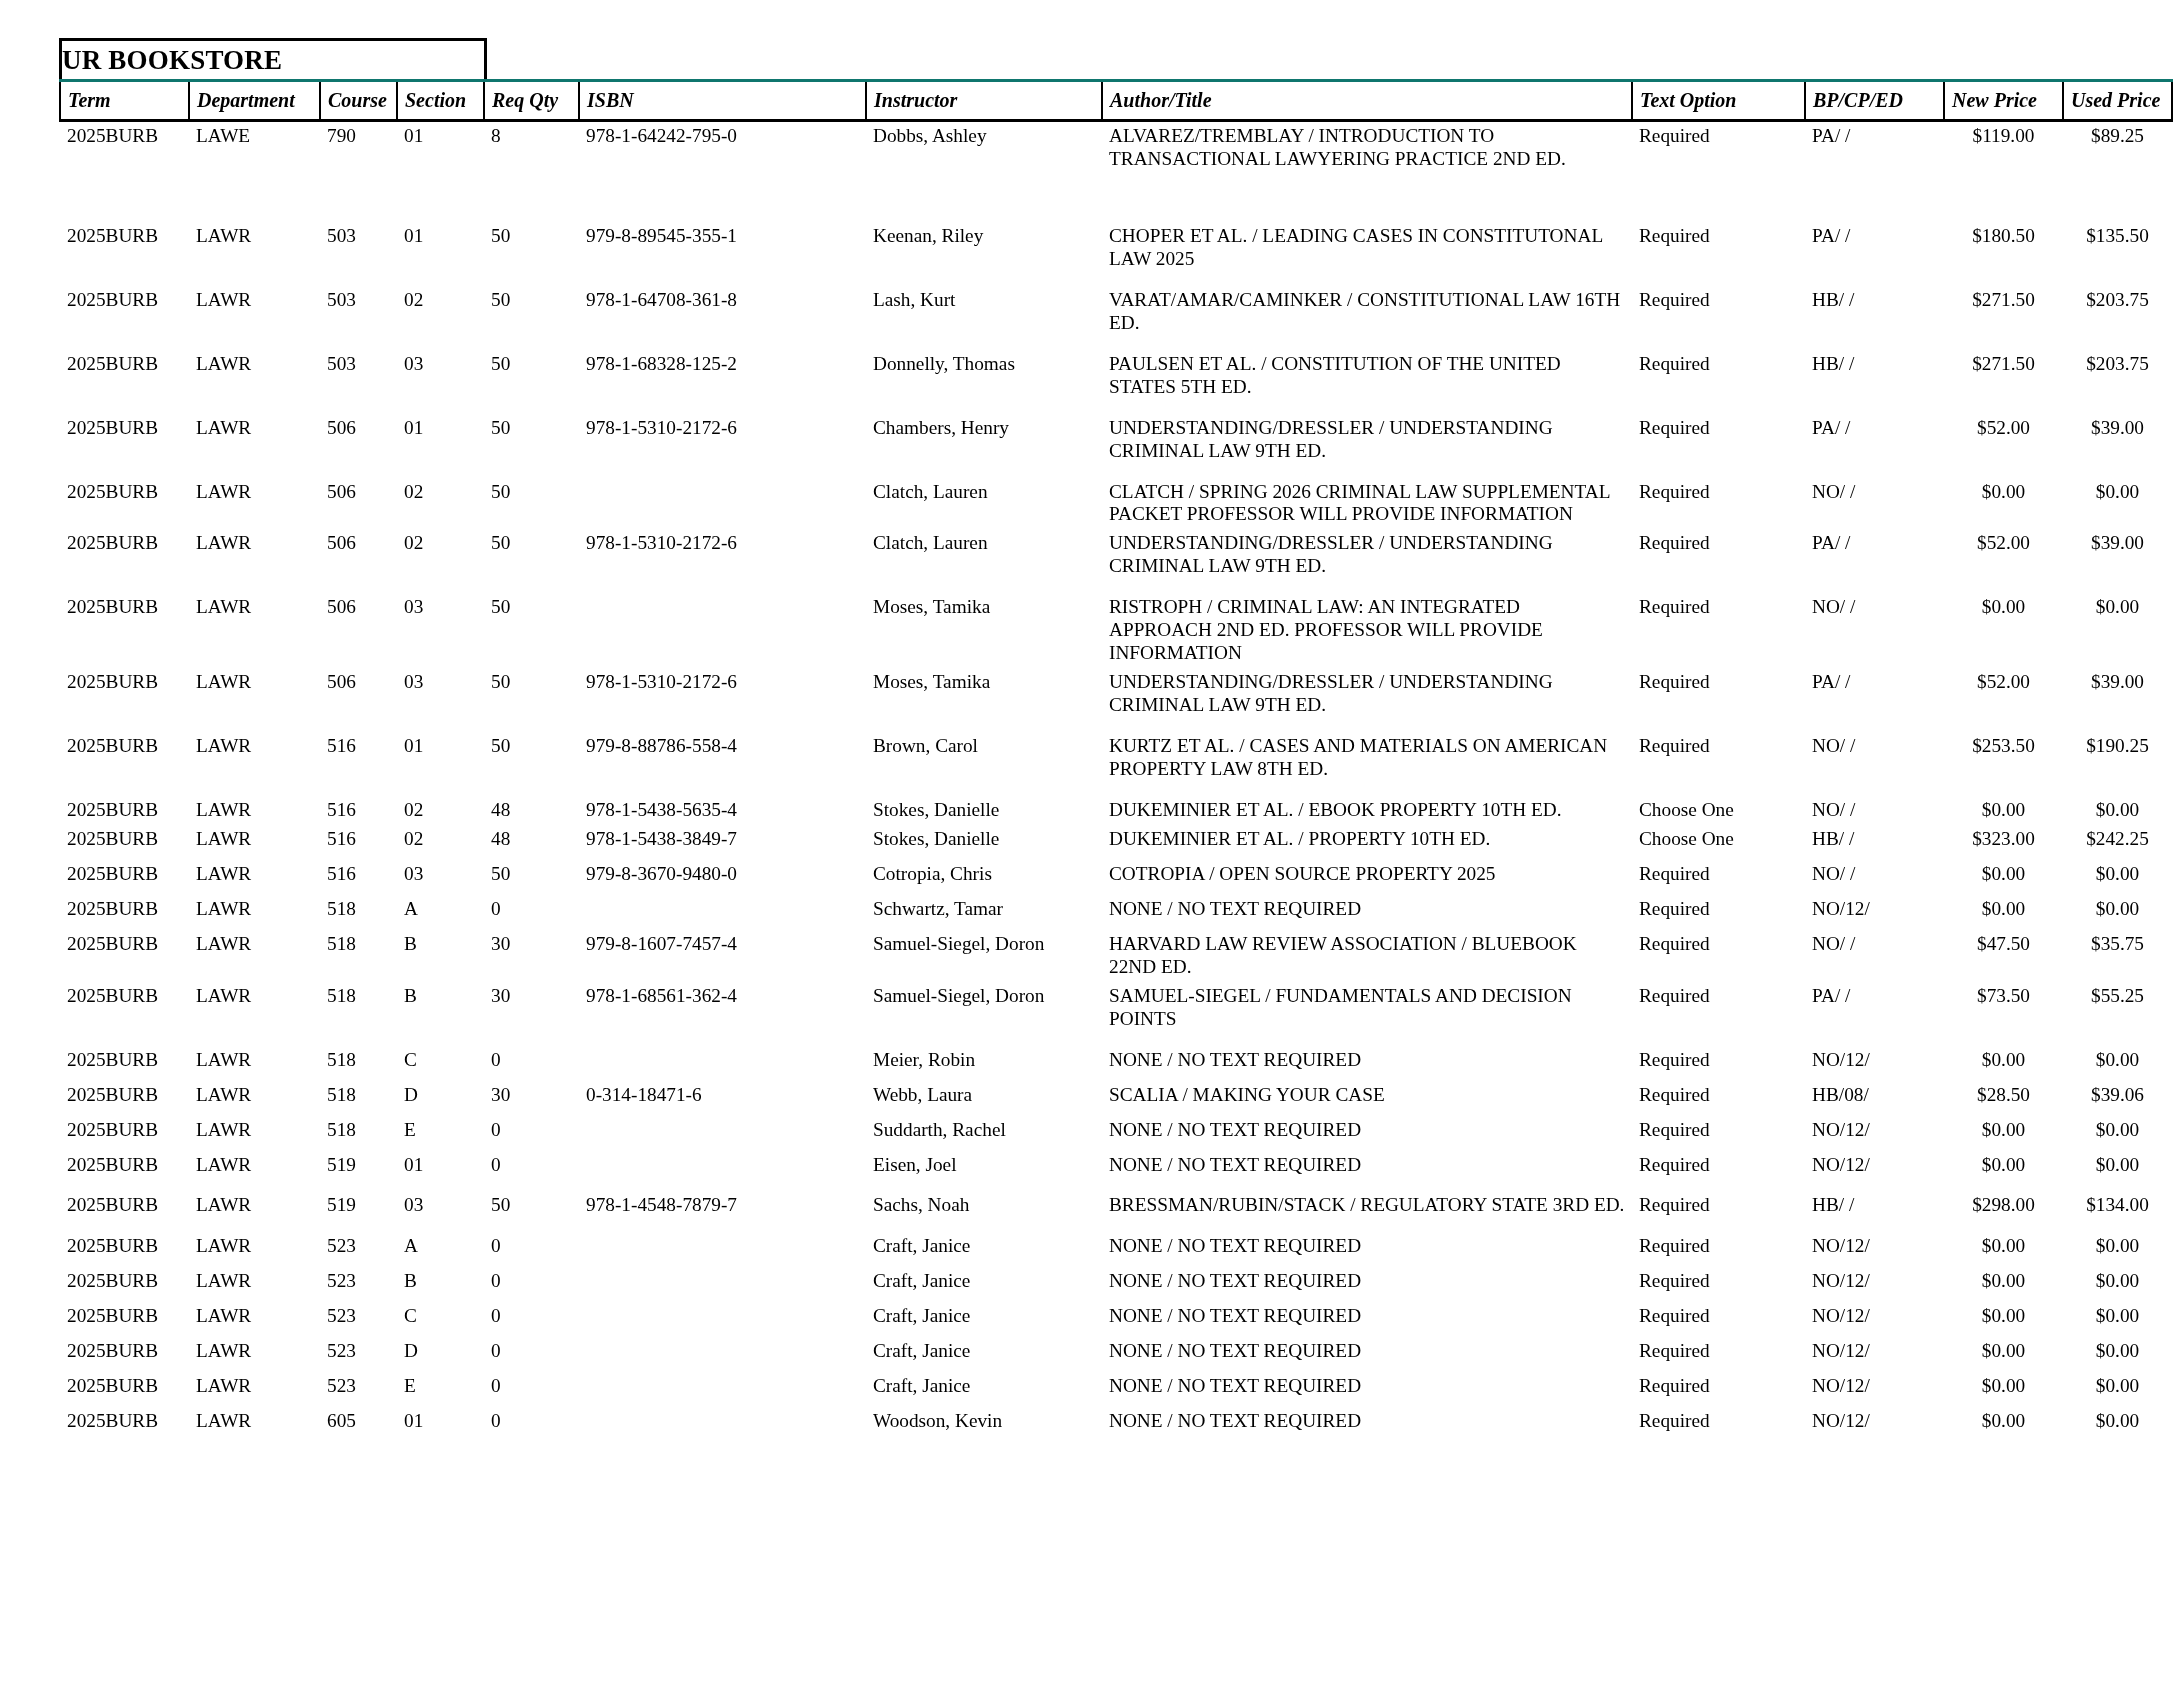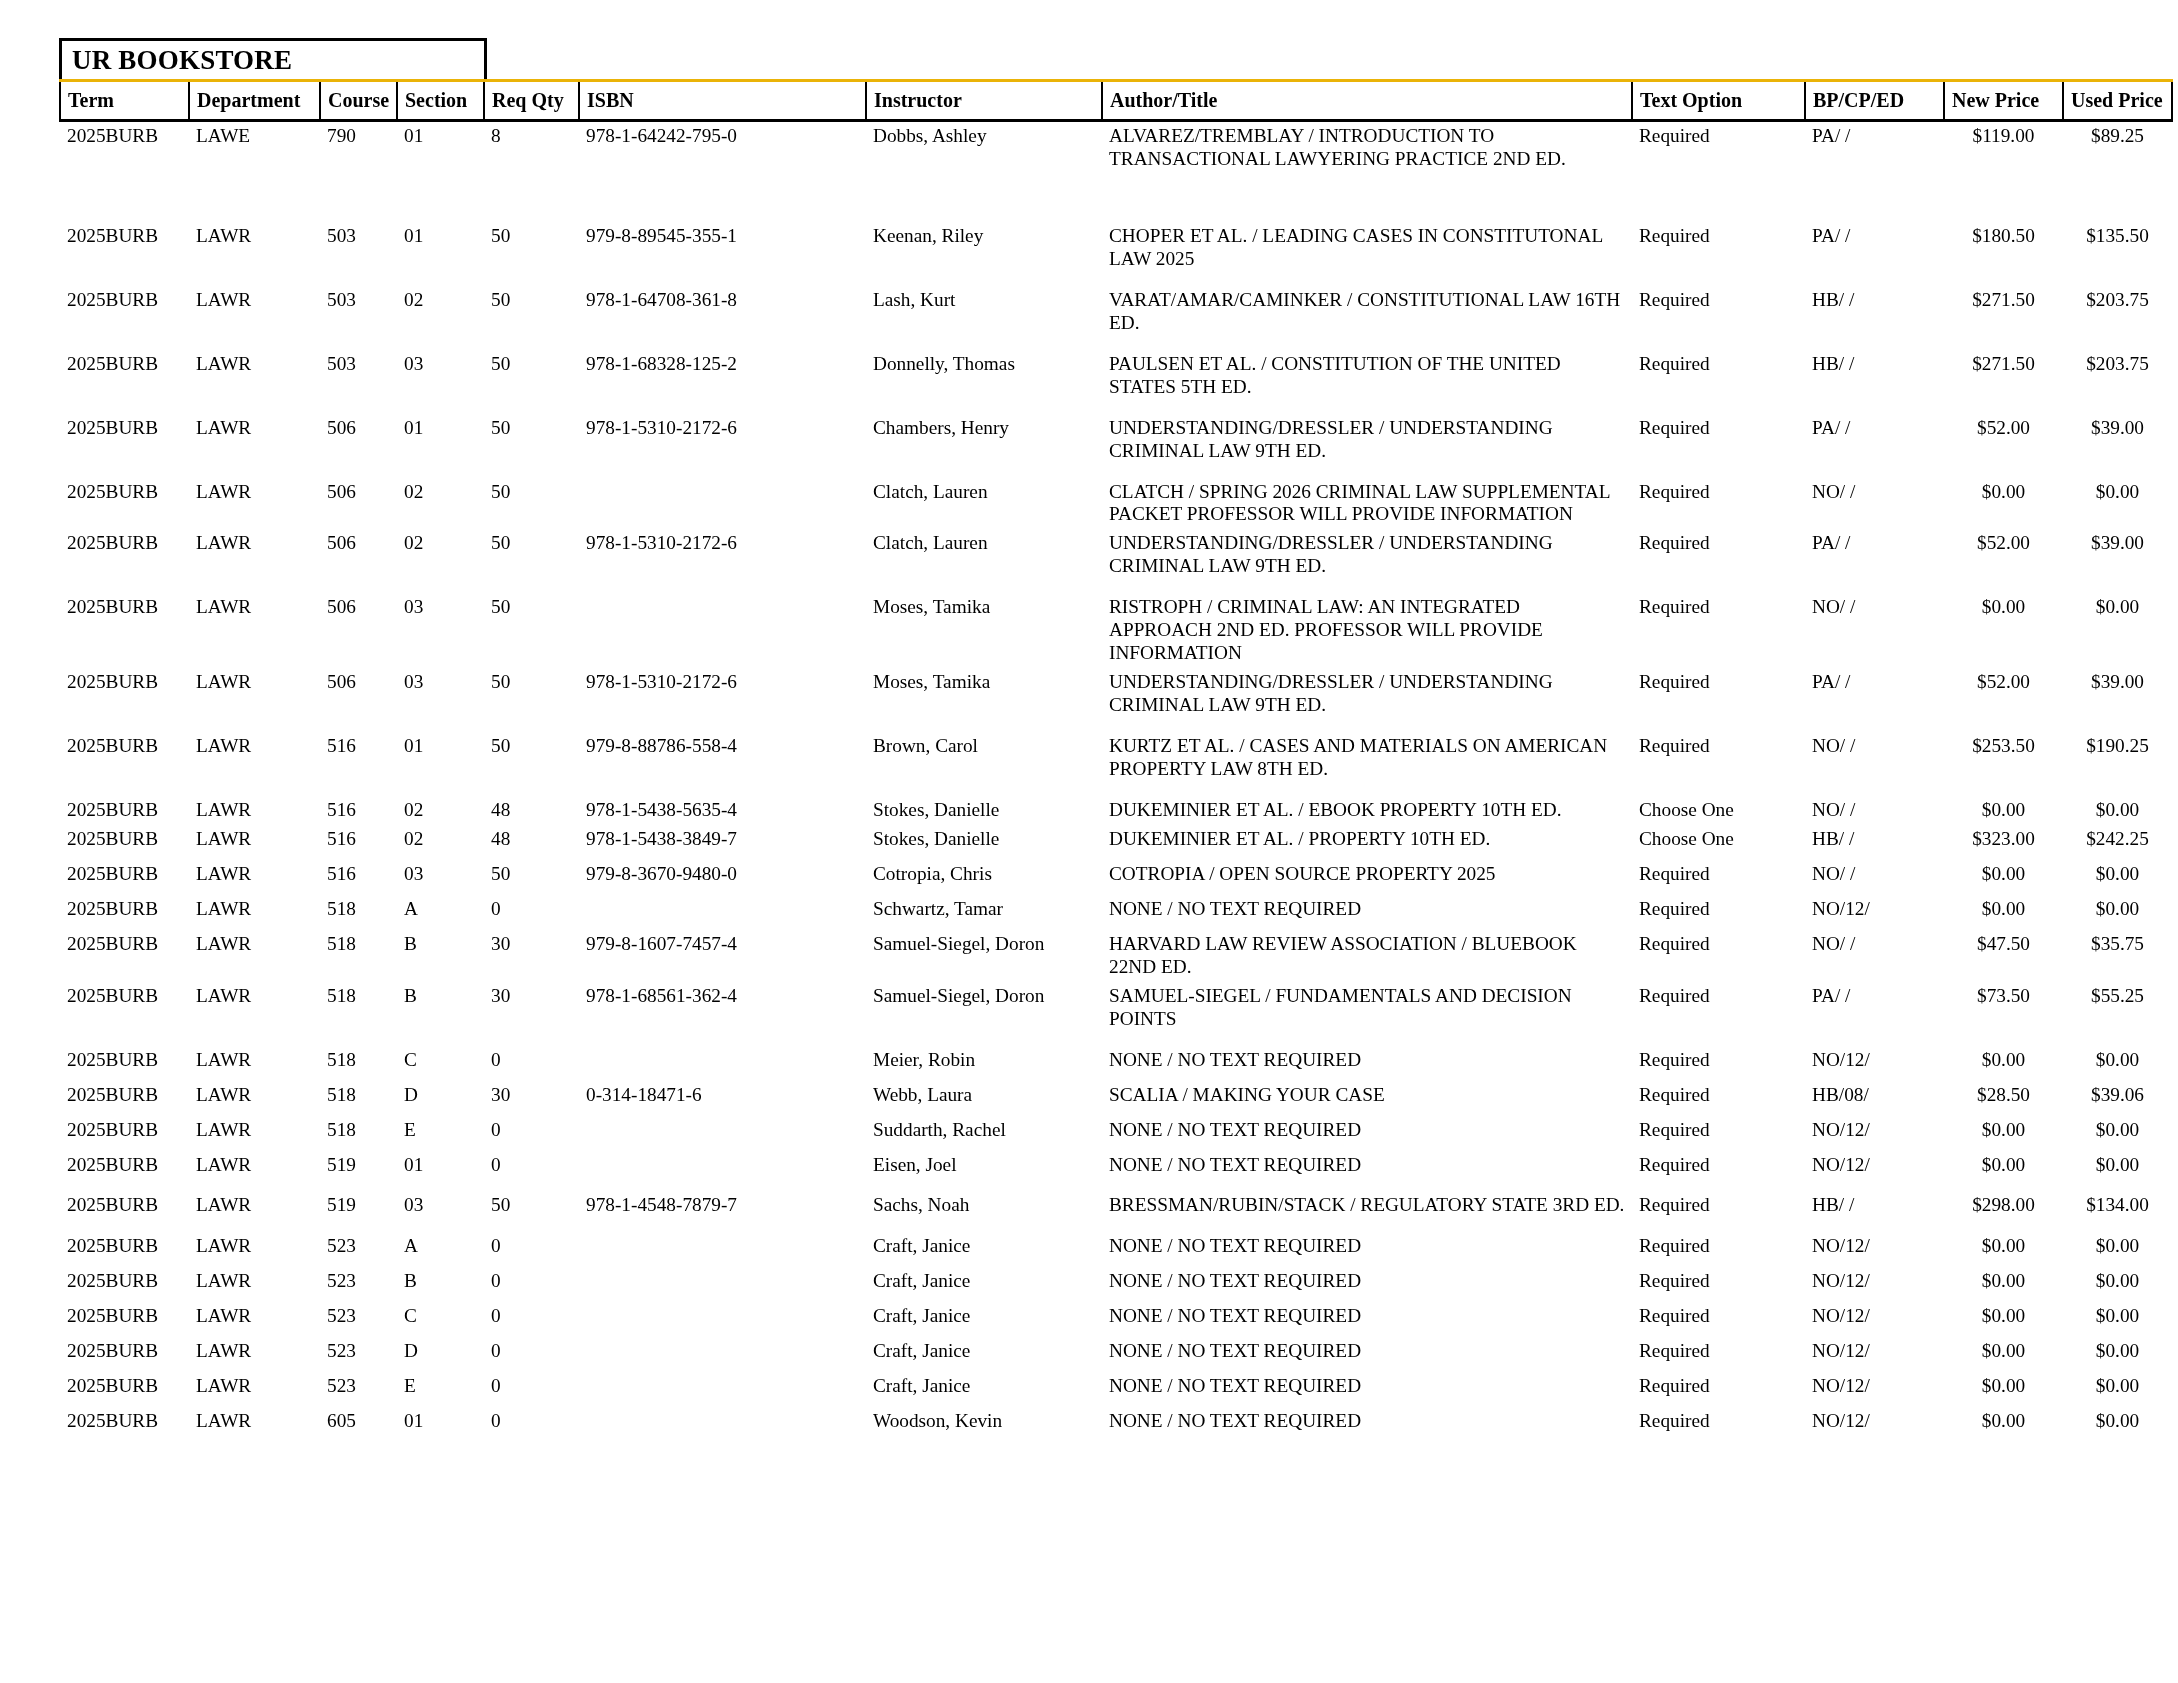--- a/index.html
+++ b/index.html
@@ -29,21 +29,20 @@
     position: absolute;
     left: 59px;
     top: 38px;
     width: 428px;
     height: 42px;
     border: 3px solid #000;
     border-bottom: none;
     box-sizing: border-box;
     display: flex;
     align-items: center;
-    padding-left: 10px;
   }
   .title-box .title-text {
     font-size: 27px;
     font-weight: bold;
     letter-spacing: 0.2px;
     line-height: 1;
   }
 
   
   table.booklist {
@@ -62,22 +61,23 @@
     font-size: 20px;
     text-align: left;
     padding: 3px 6px 4px 7px;
     vertical-align: middle;
     height: 30px;
     line-height: 1;
     white-space: nowrap;
     overflow: hidden;
   }
   table.booklist thead tr {
-    border-top: 3px solid #eab308;
+    border-top: 3px solid #0f766e;
     border-bottom: 3px solid #000;
+    font-style: italic;
   }
 
   table.booklist tbody td {
     border: none;
     vertical-align: top;
     padding: 3px 7px 3px 7px;
     line-height: 1.19;
     font-size: 19.3px;
   }
   table.booklist tbody tr.spacer td {

